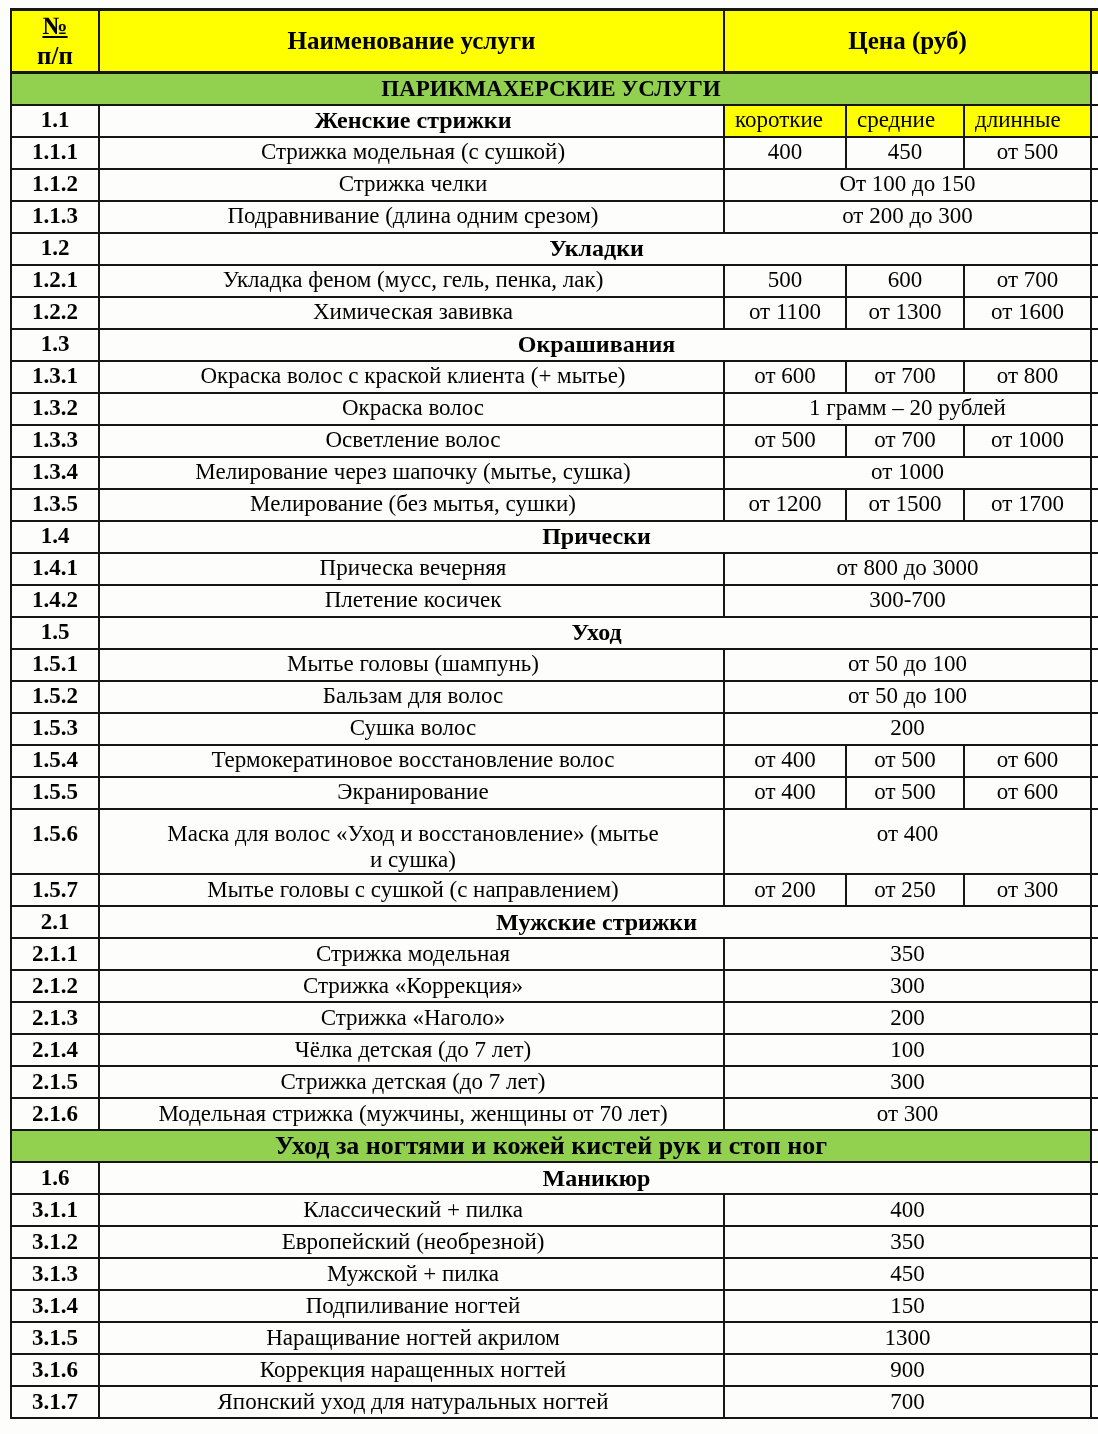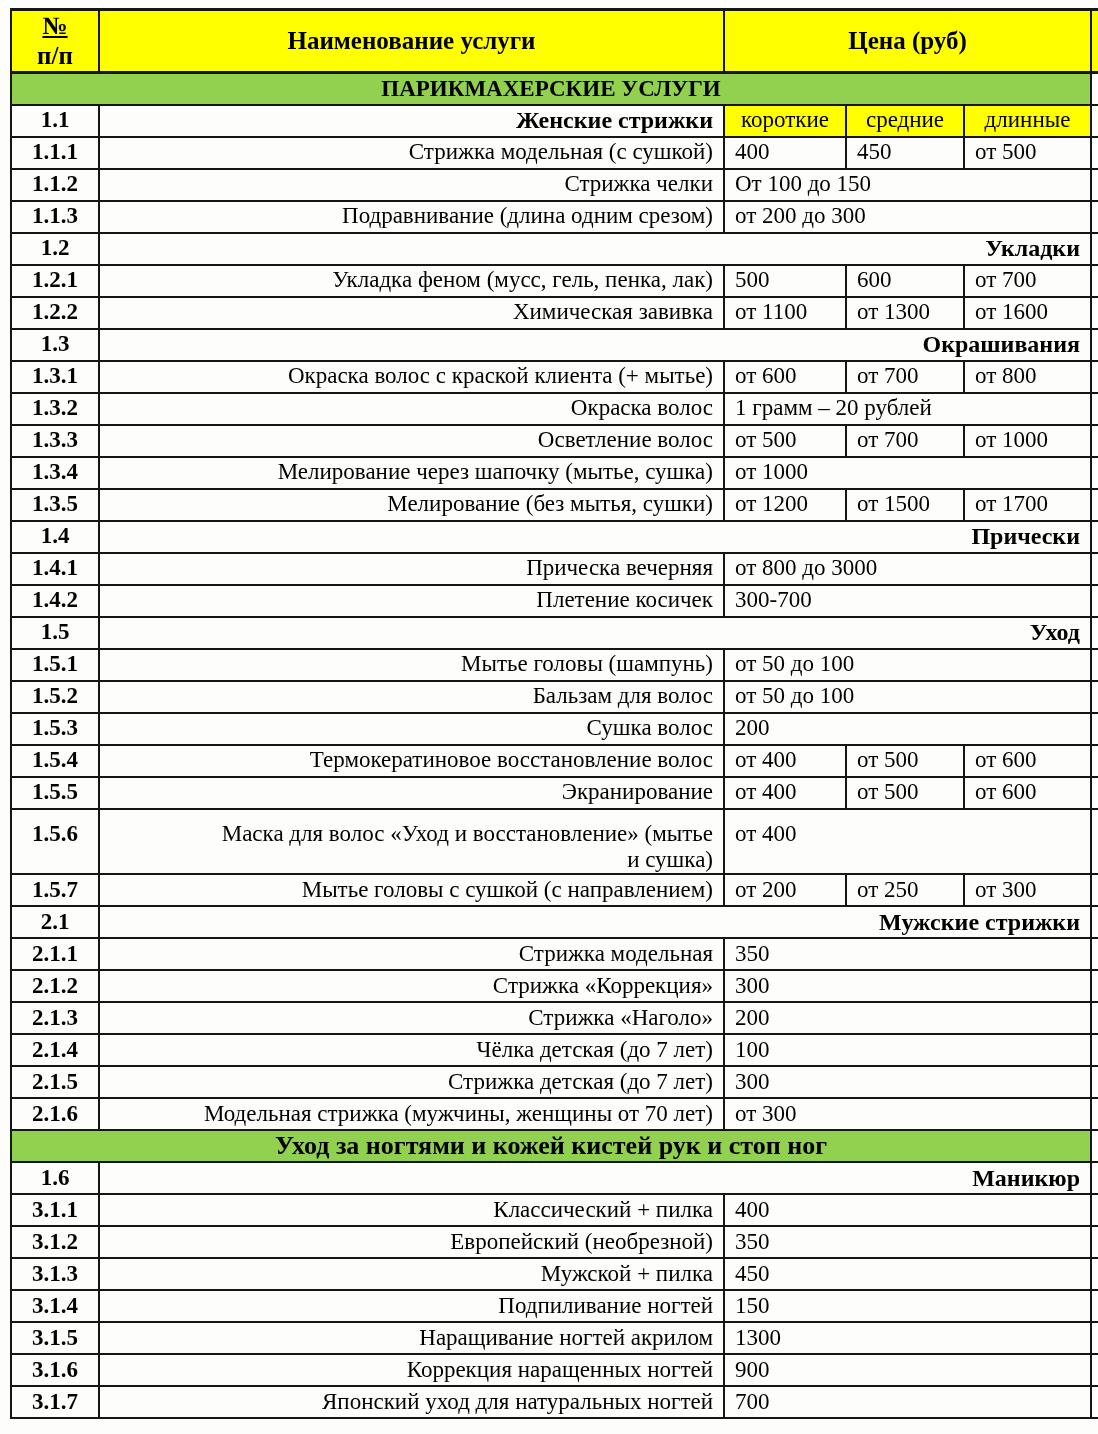--- a/index.html
+++ b/index.html
@@ -55,27 +55,27 @@
     background: var(--green, #92D050);
     font-weight: bold;
     font-size: 23px;
     text-align: center;
     height: 31px;
   }
   tr.band2 td.band { font-size: 26px; margin-top: 40px; }
 
   td.num  { text-align: center; font-weight: bold; }
   td.num.bold { font-weight: bold; }
-  td.name { text-align: right; padding-left: 13px; }
+  td.name { text-align: center; padding-left: 13px; }
   td.section-name { font-weight: bold; font-size: 24px; }
   td.sub {
     background: var(--yellow, #FFFF00);
-    text-align: center;
-  }
-  td.price { text-align: left; }
+    text-align: left;
+  }
+  td.price { text-align: center; }
 
   tr.tall td { height: 64px; vertical-align: top; padding-top: 11px; }
   td.wrap { white-space: pre-wrap; }
 
   td.cut, th.cut {
     background: #ffffff;
     border-right: none;
     padding: 0;
   }
   th.cut { background: var(--yellow, #FFFF00); }

